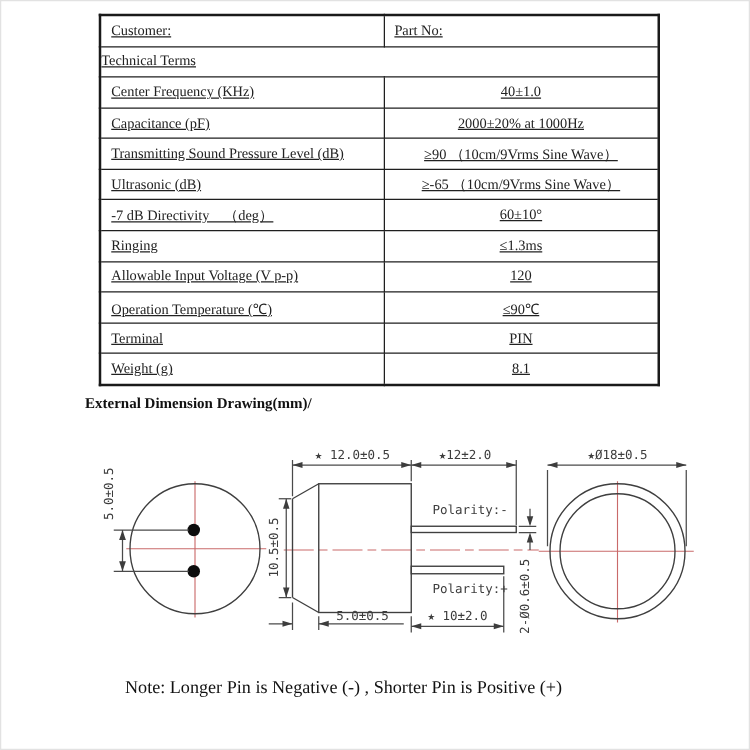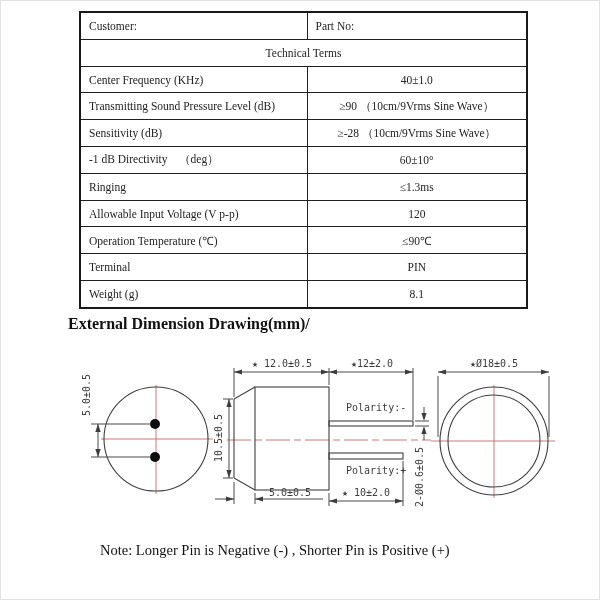--- a/index.html
+++ b/index.html
@@ -12,25 +12,25 @@
     position:absolute;left:78px;top:10px;width:447px;height:298px;
     border-collapse:collapse;table-layout:fixed;
     font-size:11.5px;color:#222;
   }
   .spec-table td{
     border:1px solid #1f1f1f;
     padding:0 0 0 8px;height:22.9px;vertical-align:middle;
     white-space:nowrap;overflow:hidden;
   }
   .spec-table td.val{text-align:center;padding:0 2px;}
-  .spec-table td.span-row{text-align:center;padding:0;}
-  .spec-table{border:2px solid #1a1a1a;}
+  .spec-table td.span-row{padding:0;}
+  .spec-table{border:2px solid #1a1a1a;text-decoration:underline;}
   .dim-heading{
     position:absolute;left:67px;top:314px;
-    font-weight:bold;font-size:16px;color:#111;
+    font-weight:bold;font-size:12px;color:#111;
   }
   .note-text{
     position:absolute;left:99px;top:541px;
     font-weight:normal;font-size:14.5px;color:#111;
   }
   svg text{
     font-family:"DejaVu Sans Mono", monospace;
     font-size:10px;fill:#3d3d3d;
   }
   svg .thin{stroke:#4a4a4a;stroke-width:1;fill:none;}
@@ -53,29 +53,33 @@
     <td>Part No:</td>
   </tr>
   <tr>
     <td class="span-row" colspan="2">Technical Terms</td>
   </tr>
   <tr>
     <td>Center Frequency (KHz)</td>
     <td class="val">40±1.0</td>
   </tr>
   <tr>
+    <td>Capacitance (pF)</td>
+    <td class="val">2000±20% at 1000Hz</td>
+  </tr>
+  <tr>
     <td>Transmitting Sound Pressure Level (dB)</td>
     <td class="val">≥90 （10cm/9Vrms Sine Wave）</td>
   </tr>
   <tr>
-    <td>Sensitivity (dB)</td>
-    <td class="val">≥-28 （10cm/9Vrms Sine Wave）</td>
+    <td>Ultrasonic (dB)</td>
+    <td class="val">≥-65 （10cm/9Vrms Sine Wave）</td>
   </tr>
   <tr>
-    <td>-1 dB Directivity　（deg）</td>
+    <td>-7 dB Directivity　（deg）</td>
     <td class="val">60±10°</td>
   </tr>
   <tr>
     <td>Ringing</td>
     <td class="val">≤1.3ms</td>
   </tr>
   <tr>
     <td>Allowable Input Voltage (V p-p)</td>
     <td class="val">120</td>
   </tr>

